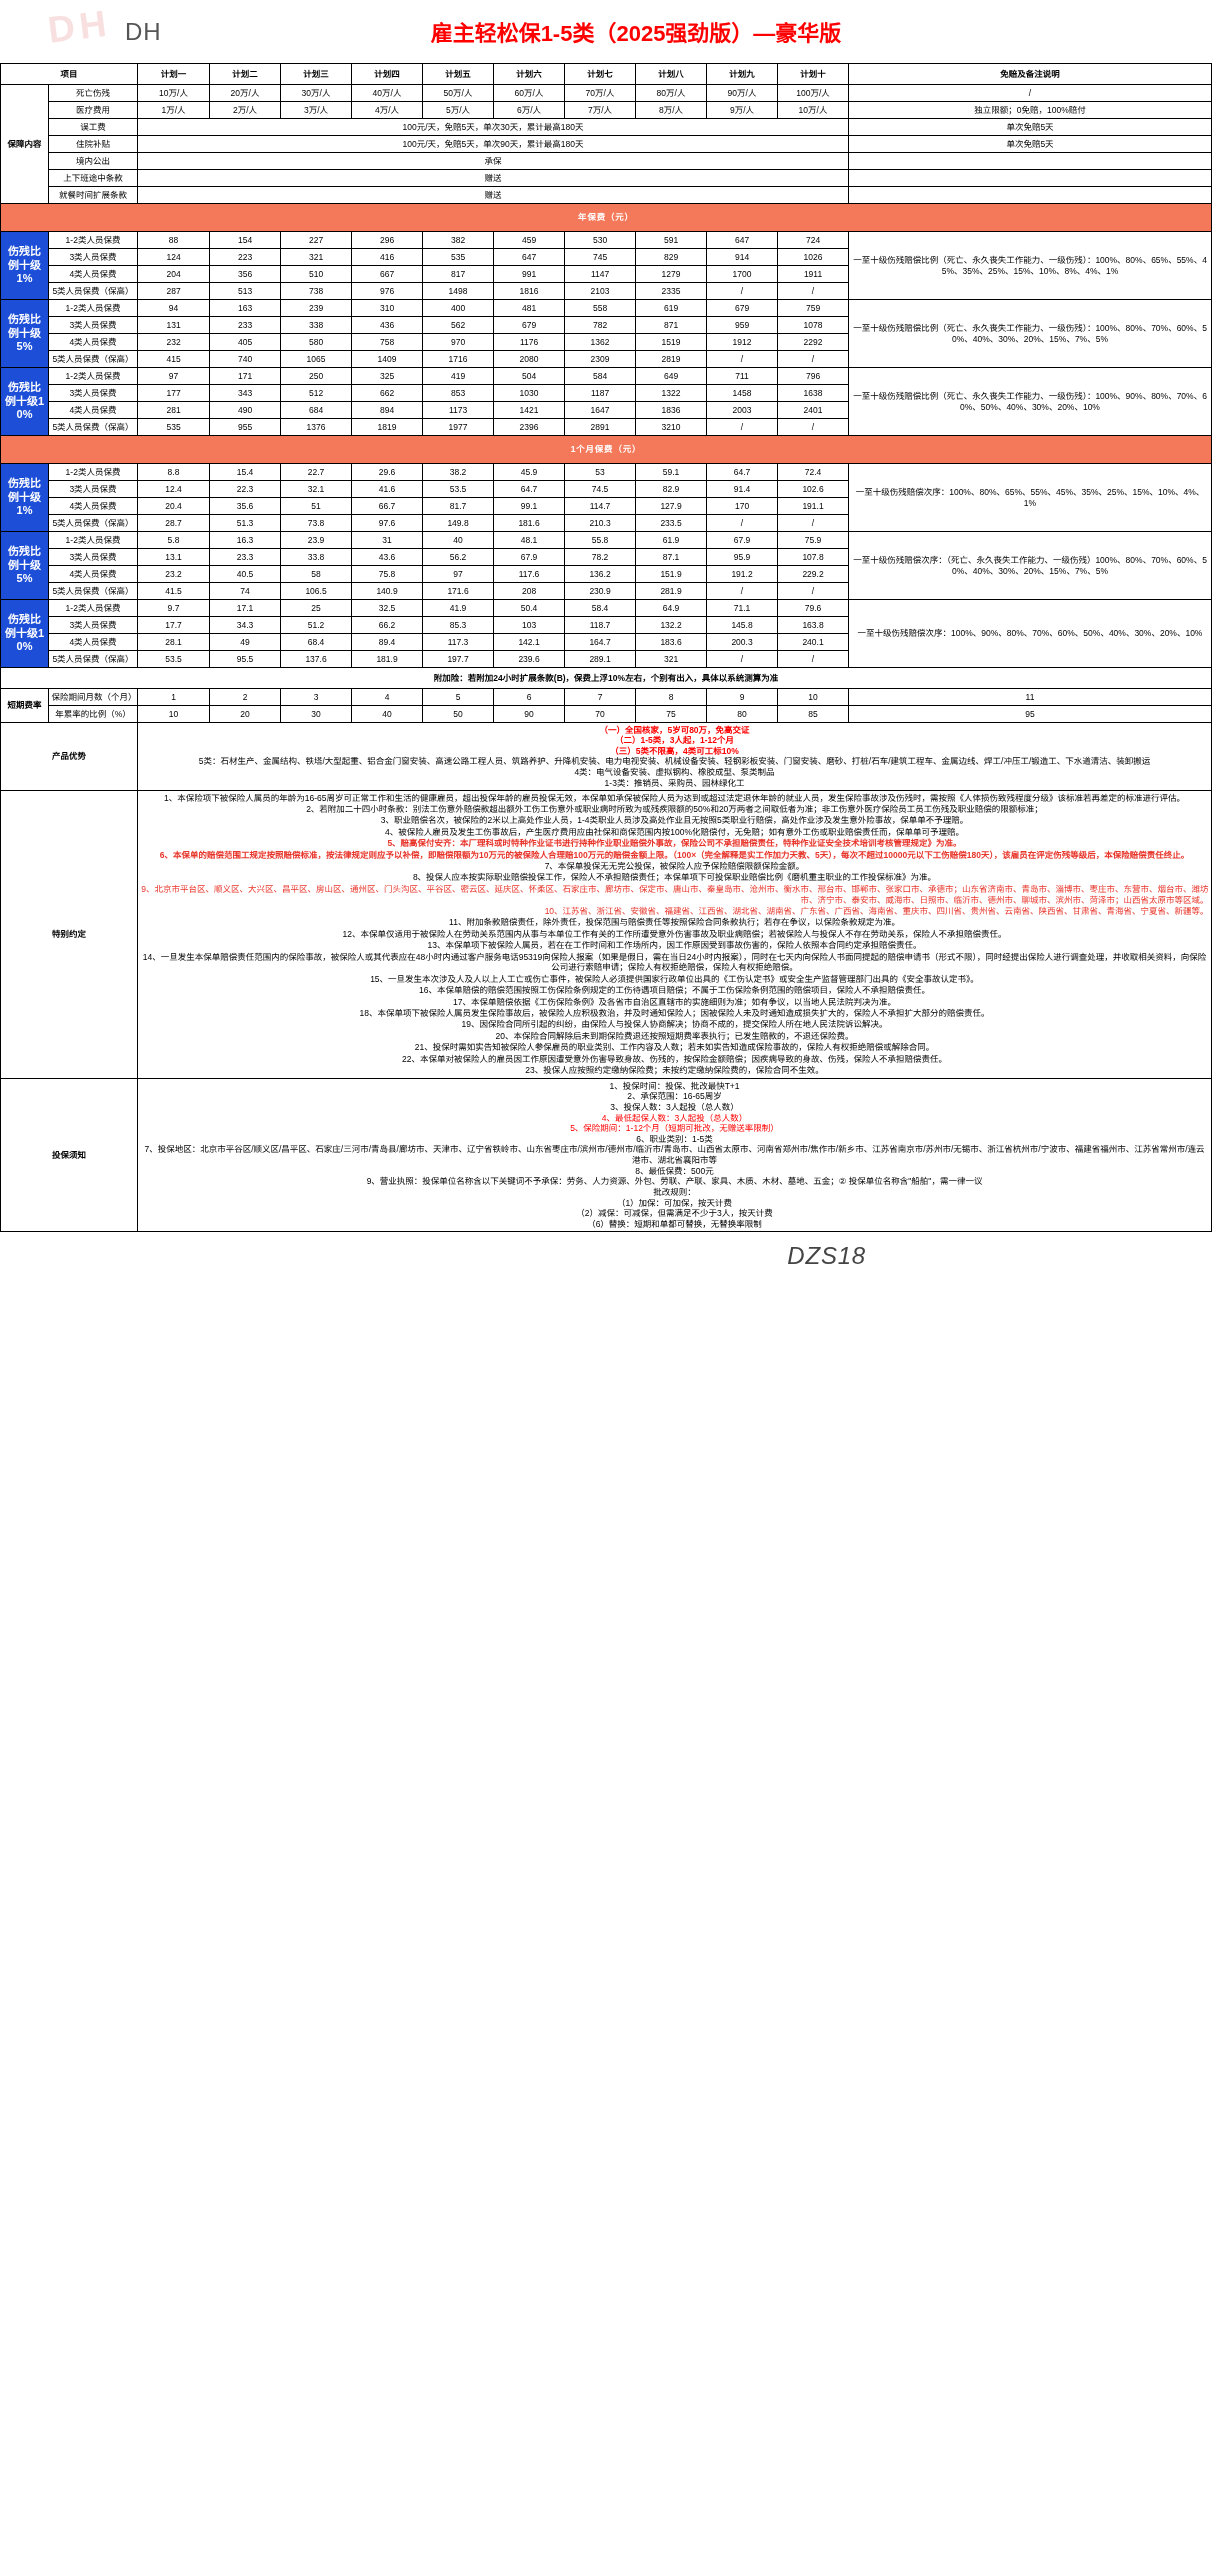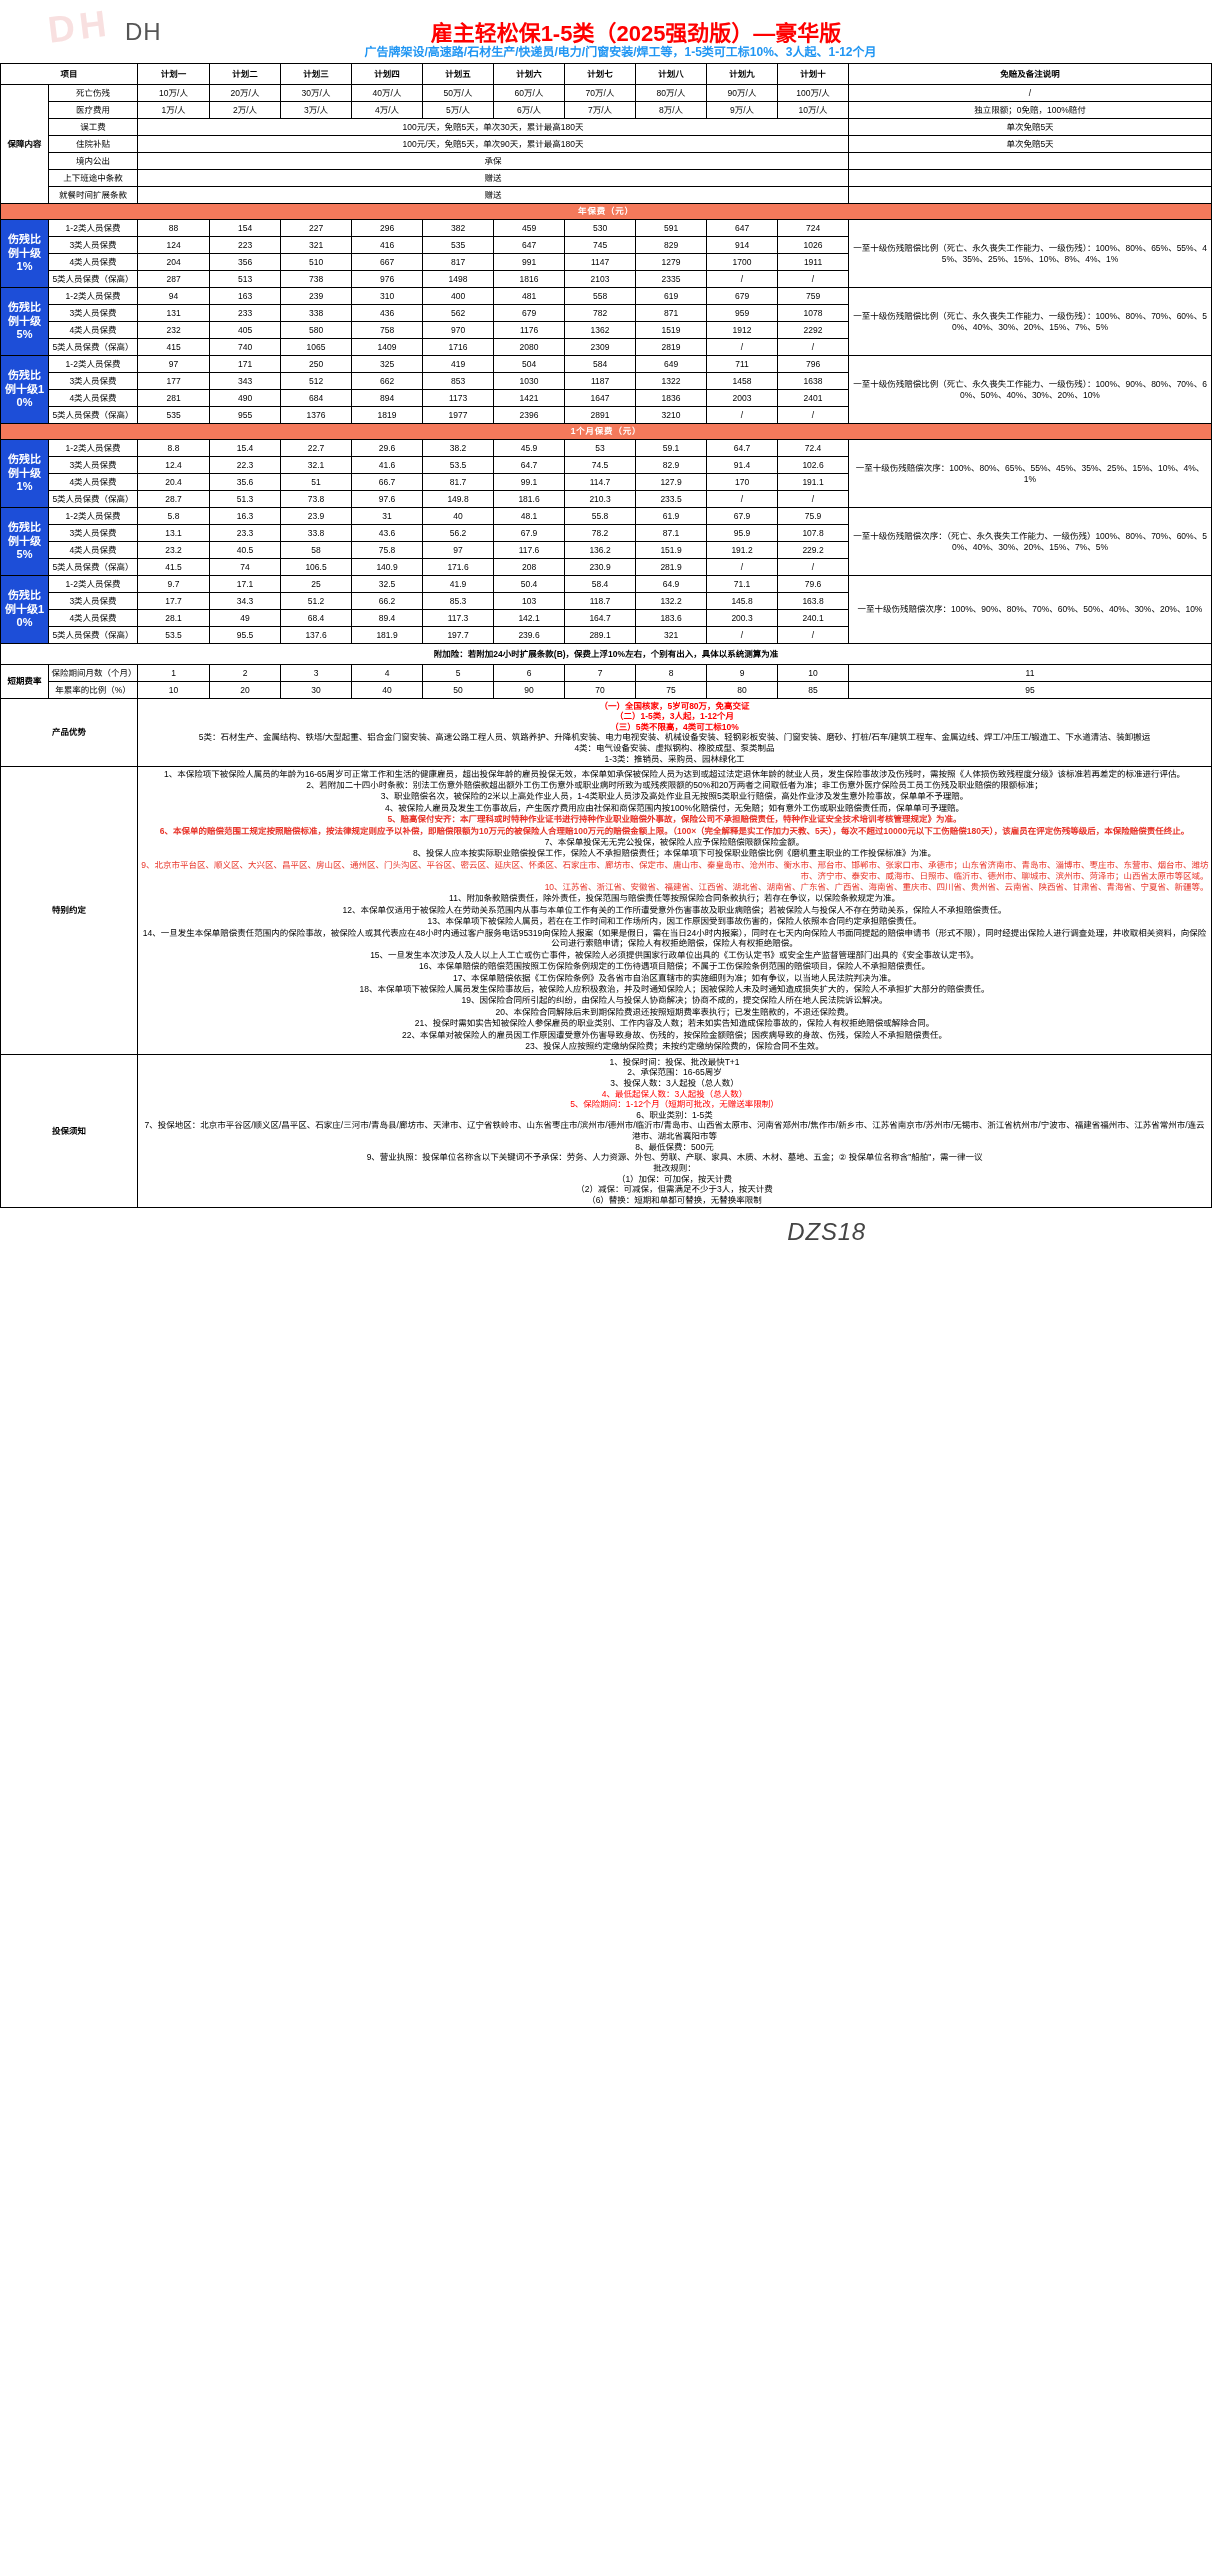--- a/index.html
+++ b/index.html
@@ -63,21 +63,21 @@
     width: 48px;
   }
   .itemname { text-align:left; padding-left:6.4px; font-size:8.5px; }
 
   
   .banner td {
     background: #f4795b;
     color: #ffffff;
     font-weight: 800;
     font-size: 10.5px;
-    height: 16px;
+    height: 28px;
     letter-spacing:0.8px;
   }
   .grp td.grp-label {
     background: #1d4ed8;
     color:#fff;
     font-weight:700;
     font-size: 11px;
   }
   .note-cell {
     font-size: 7.2px; text-align:left; padding:2.4px 3.2px; line-height:1.35;
@@ -125,21 +125,20 @@
     font-size: 24px; color:#444; letter-spacing:0.8px;font-style:italic;
   }
 </style>
 </head>
 <body>
 
 <div class="header">
   <div class="wm">DH</div>
   <div class="brand">DH</div>
   <div class="title-main">雇主轻松保1-5类（2025强劲版）—豪华版</div>
-  <div class="title-sub">广告牌架设/高速路/石材生产/快递员/电力/门窗安装/焊工等，1-5类可工标10%、3人起、1-12个月</div>
 </div>
 
 <table class="main">
   <colgroup>
     <col style="width:48px">
       <col style="width:89px">
     <col style="width:72px">
       <col style="width:71px">
       <col style="width:71px">
     <col style="width:71px">

